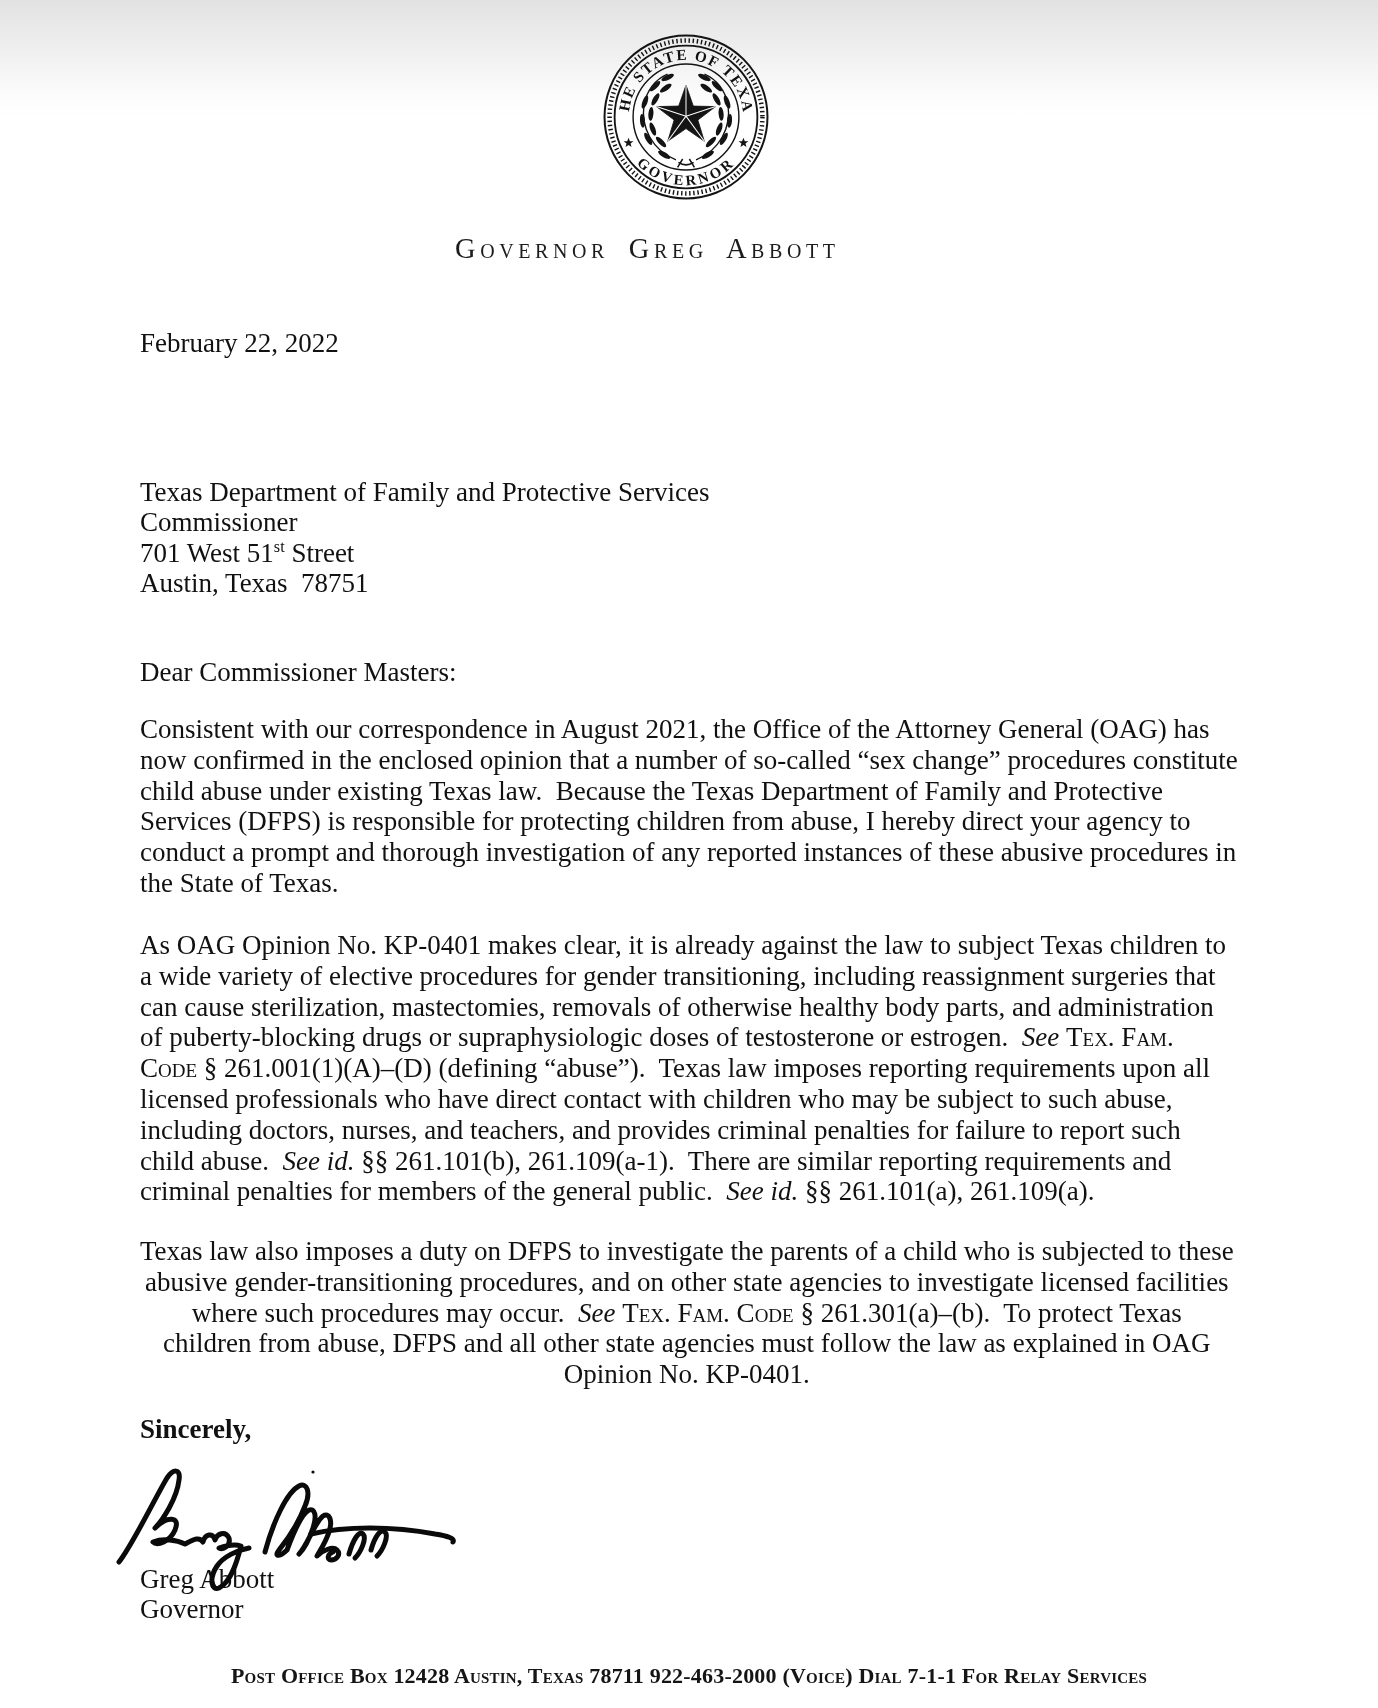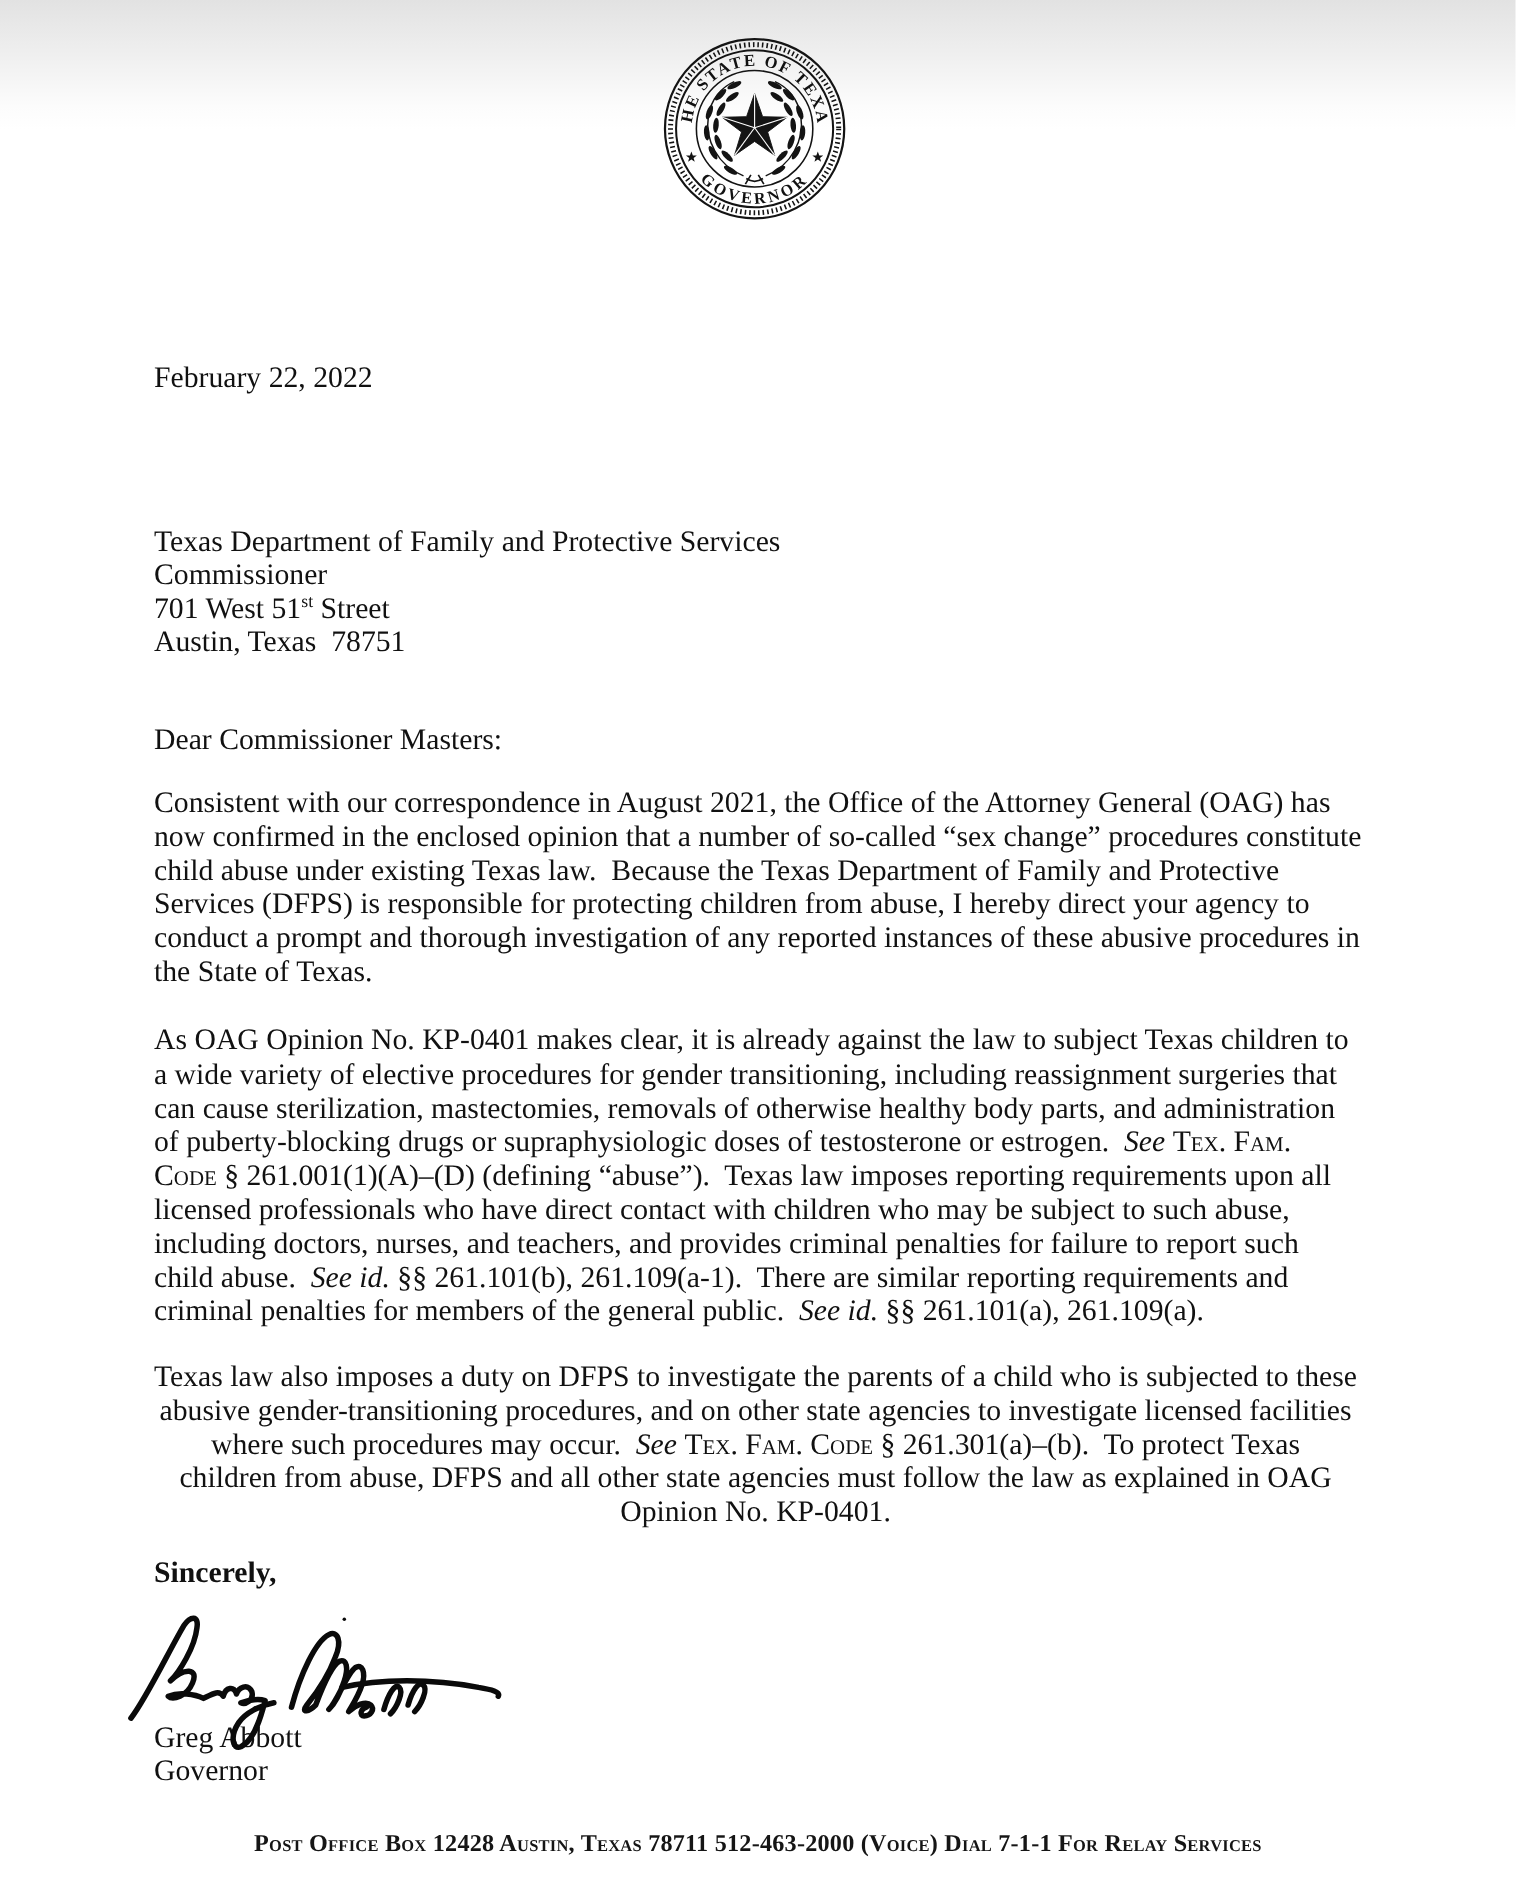--- a/index.html
+++ b/index.html
@@ -109,20 +109,21 @@
           <line x1="100" y1="99" x2="100" y2="62"></line>
           <line x1="100" y1="99" x2="135.2" y2="87.6"></line>
           <line x1="100" y1="99" x2="121.8" y2="128.9"></line>
           <line x1="100" y1="99" x2="78.2" y2="128.9"></line>
           <line x1="100" y1="99" x2="64.8" y2="87.6"></line>
         </g>
       </g>
     </svg>
   </div>
 
+  <div class="letterhead-title">Governor Greg Abbott</div>
 
   <div class="txt date">February 22, 2022</div>
 
   <div class="txt recipient"><div class="tline"><span>Texas Department of Family and Protective Services</span></div><div class="tline"><span>Commissioner</span></div><div class="tline"><span>701 West 51</span><span class="s-sup">st</span><span> Street</span></div><div class="tline"><span>Austin, Texas  78751</span></div></div>
 
   <div class="txt salutation">Dear Commissioner Masters:</div>
 
   <div class="txt para-1"><div class="tline"><span>Consistent with our correspondence in August 2021, the Office of the Attorney General (OAG) has</span></div><div class="tline"><span>now confirmed in the enclosed opinion that a number of so-called “sex change” procedures constitute</span></div><div class="tline"><span>child abuse under existing Texas law.  Because the Texas Department of Family and Protective</span></div><div class="tline"><span>Services (DFPS) is responsible for protecting children from abuse, I hereby direct your agency to</span></div><div class="tline"><span>conduct a prompt and thorough investigation of any reported instances of these abusive procedures in</span></div><div class="tline"><span>the State of Texas.</span></div></div>
   <div class="txt para-2"><div class="tline"><span>As OAG Opinion No. KP-0401 makes clear, it is already against the law to subject Texas children to</span></div><div class="tline"><span>a wide variety of elective procedures for gender transitioning, including reassignment surgeries that</span></div><div class="tline"><span>can cause sterilization, mastectomies, removals of otherwise healthy body parts, and administration</span></div><div class="tline"><span>of puberty-blocking drugs or supraphysiologic doses of testosterone or estrogen.  </span><span class="s-i">See</span><span> </span><span class="s-sc">Tex. Fam.</span></div><div class="tline"><span class="s-sc">Code</span><span> § 261.001(1)(A)–(D) (defining “abuse”).  Texas law imposes reporting requirements upon all</span></div><div class="tline"><span>licensed professionals who have direct contact with children who may be subject to such abuse,</span></div><div class="tline"><span>including doctors, nurses, and teachers, and provides criminal penalties for failure to report such</span></div><div class="tline"><span>child abuse.  </span><span class="s-i">See id.</span><span> §§ 261.101(b), 261.109(a-1).  There are similar reporting requirements and</span></div><div class="tline"><span>criminal penalties for members of the general public.  </span><span class="s-i">See id.</span><span> §§ 261.101(a), 261.109(a).</span></div></div>
   <div class="txt para-3"><div class="tline"><span>Texas law also imposes a duty on DFPS to investigate the parents of a child who is subjected to these</span></div><div class="tline"><span>abusive gender-transitioning procedures, and on other state agencies to investigate licensed facilities</span></div><div class="tline"><span>where such procedures may occur.  </span><span class="s-i">See</span><span> </span><span class="s-sc">Tex. Fam. Code</span><span> § 261.301(a)–(b).  To protect Texas</span></div><div class="tline"><span>children from abuse, DFPS and all other state agencies must follow the law as explained in OAG</span></div><div class="tline"><span>Opinion No. KP-0401.</span></div></div>
@@ -136,14 +137,14 @@
       <path d="M 234 96 C 238 82, 244 72, 248 76 C 252 80, 246 94, 240 100"></path>
       <path d="M 256 92 C 260 78, 266 70, 270 74 C 274 78, 268 92, 262 98"></path>
       <path d="M 196 76 C 230 68, 278 68, 320 76 C 332 78, 340 80, 338 84"></path>
       <circle cx="198" cy="14" r="1.6" fill="#0a0a0a" stroke="none"></circle>
     </svg>
   </div>
 
   <div class="txt sig-name">Greg Abbott</div>
   <div class="txt sig-title">Governor</div>
 
-  <div class="footer">Post Office Box 12428 Austin, Texas 78711 512-463-2000 (Voice) Dial 7-1-1 For Relay Services</div>
+  <div class="footer">Post Office Box 12428 Austin, Texas 78711 922-463-2000 (Voice) Dial 7-1-1 For Relay Services</div>
 </div>
 
 </body></html>

